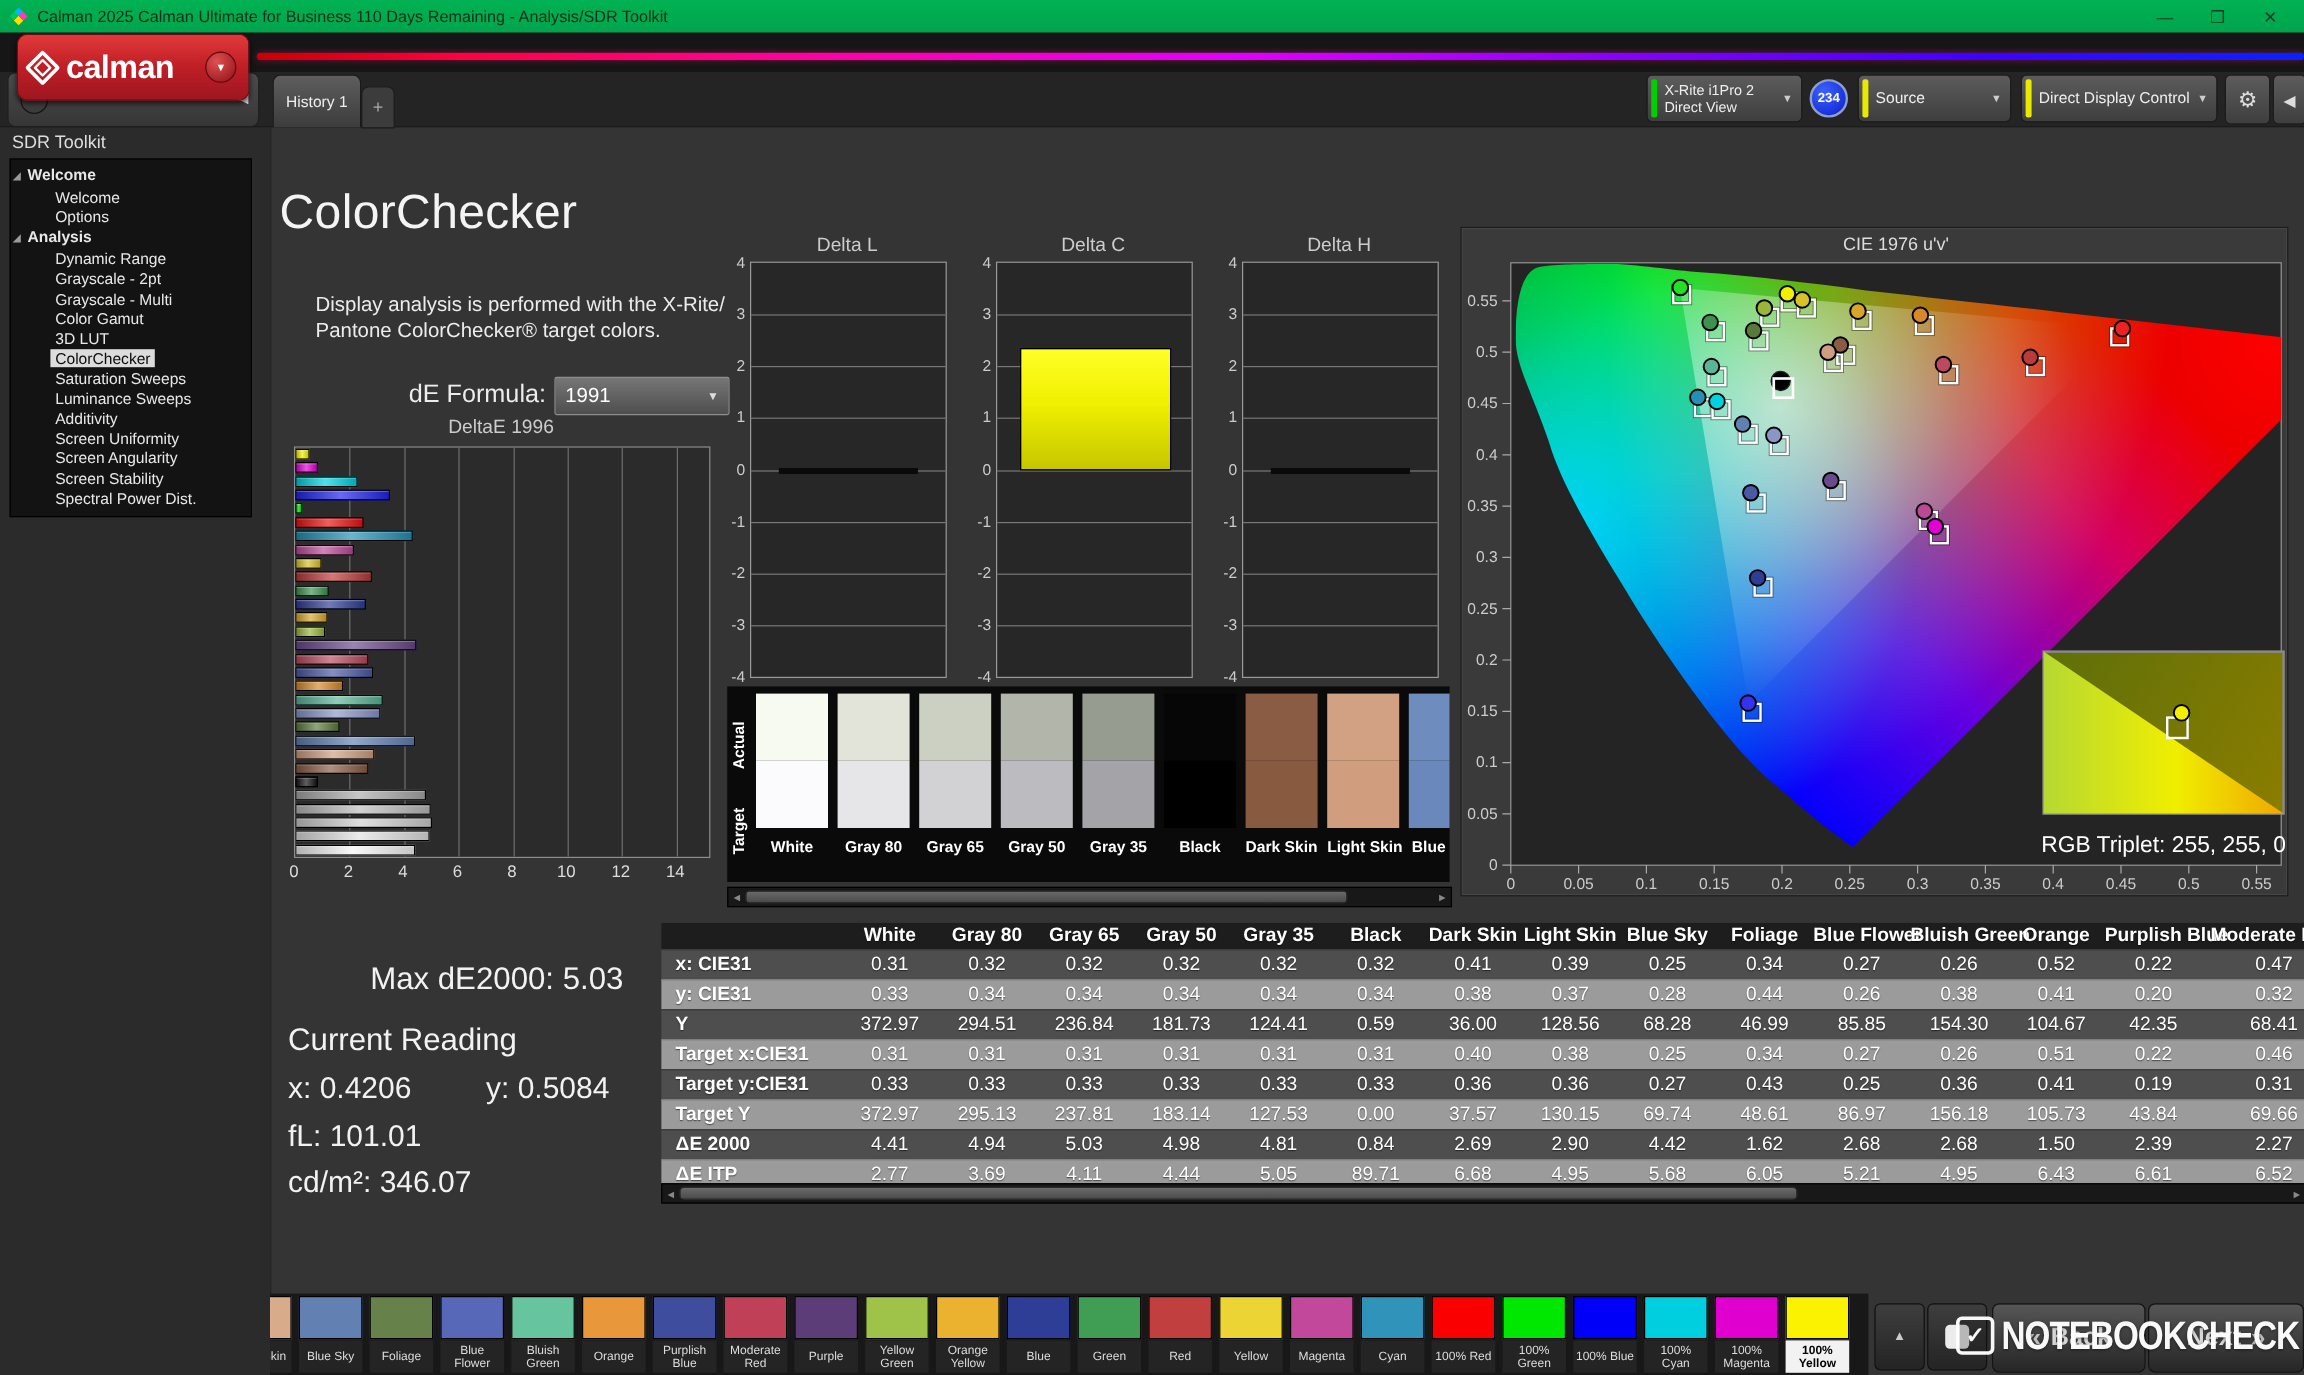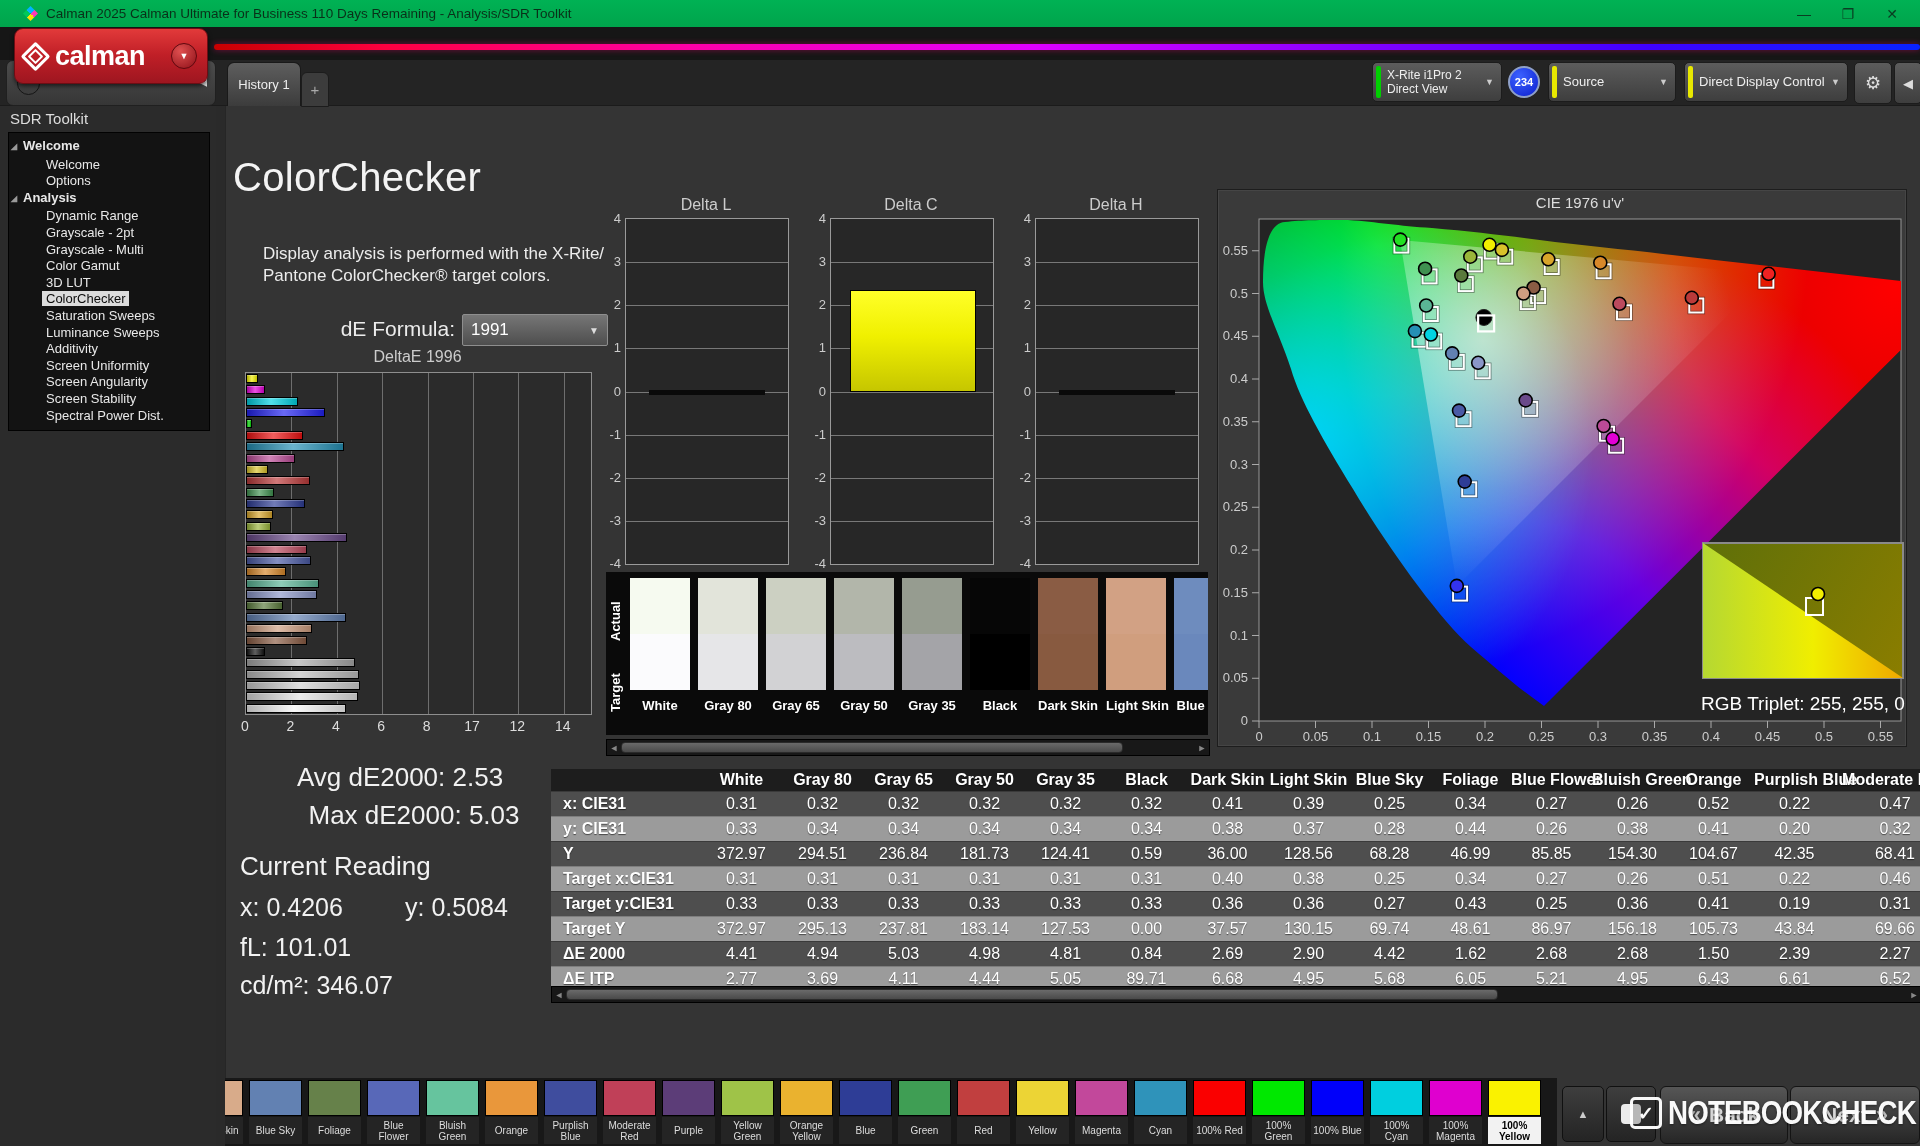--- a/index.html
+++ b/index.html
@@ -1,20 +1,20 @@
 <!DOCTYPE html>
 <html><head>
 <meta charset="utf-8">
 <style>
   html,body{margin:0;padding:0;background:#111;}
   body{font-family:"Liberation Sans",sans-serif;}
   #app{position:relative;width:1920px;height:1146px;overflow:hidden;background:#343434;}
 
   
-  .titlebar{position:absolute;top:0;left:0;right:0;height:27px;background:linear-gradient(180deg,#00b254,#00a44c);display:flex;align-items:center;padding-left:23px;gap:8px;z-index:20;}
+  .titlebar{position:absolute;top:0;left:0;right:0;height:27px;background:linear-gradient(180deg,#00b254,#00a44c);display:flex;align-items:center;padding-left:8px;gap:8px;z-index:20;}
   .app-icon{width:15px;height:15px;clip-path:polygon(50% 0,100% 50%,50% 100%,0 50%);background:conic-gradient(from 45deg,#ff3ab5 0 25%,#ffe100 0 50%,#00c85a 0 75%,#00b4ff 0 100%);}
   .wtitle{font-size:13.5px;color:#093019;}
   .win-controls{position:absolute;right:6px;top:0;height:27px;display:flex;align-items:center;}
   .wc{width:44px;text-align:center;color:#0a3d22;font-size:14px;cursor:default;}
 
   .topstrip{position:absolute;top:27px;left:0;right:0;height:33px;background:#161616;z-index:1;}
   .rainbow{position:absolute;top:44px;left:214px;right:0;height:6px;z-index:2;border-radius:3px;
     background:linear-gradient(90deg,#c80000 0%,#ff0040 10%,#ff00a8 28%,#e000ff 48%,#8000ff 68%,#4000ff 84%,#0822ff 100%);
     box-shadow:0 0 6px rgba(255,0,120,.4);}
   .calman-btn{position:absolute;top:28px;left:14px;width:194px;height:56px;border-radius:9px;z-index:6;
@@ -238,21 +238,21 @@
       <div class="de-bar" title="Gray 65: 5.03" style="top: 307.99px; left: 0px; width: 114.168px; background-color: rgb(208, 208, 208);"></div>
       <div class="de-bar" title="Gray 80: 4.94" style="top: 319.36px; left: 0px; width: 112.125px; background-color: rgb(226, 226, 226);"></div>
       <div class="de-bar" title="White: 4.41" style="top: 330.73px; left: 0px; width: 100.095px; background-color: rgb(246, 246, 246);"></div>
     </div>
   <div id="de-xlabels">
       <div class="abs de-xlab" style="left: 233px;">0</div>
       <div class="abs de-xlab" style="left: 278.395px;">2</div>
       <div class="abs de-xlab" style="left: 323.789px;">4</div>
       <div class="abs de-xlab" style="left: 369.184px;">6</div>
       <div class="abs de-xlab" style="left: 414.579px;">8</div>
-      <div class="abs de-xlab" style="left: 459.974px;">17</div>
+      <div class="abs de-xlab" style="left: 459.974px;">10</div>
       <div class="abs de-xlab" style="left: 505.368px;">12</div>
       <div class="abs de-xlab" style="left: 550.763px;">14</div>
     </div>
 
   <div class="abs mini-title" style="left:625px;">Delta L</div>
   <div class="abs mini-plot" style="left:625px;" id="mini1">
       <div class="hgrid" style="top: 43.125px;"></div>
       <div class="hgrid" style="top: 86.25px;"></div>
       <div class="hgrid" style="top: 129.375px;"></div>
       <div class="hgrid" style="top: 172.5px;"></div>
@@ -306,21 +306,20 @@
       <div class="abs mini-tick" style="left: 1005px; top: 254.125px;">3</div>
       <div class="abs mini-tick" style="left: 1005px; top: 297.25px;">2</div>
       <div class="abs mini-tick" style="left: 1005px; top: 340.375px;">1</div>
       <div class="abs mini-tick" style="left: 1005px; top: 383.5px;">0</div>
       <div class="abs mini-tick" style="left: 1005px; top: 426.625px;">-1</div>
       <div class="abs mini-tick" style="left: 1005px; top: 469.75px;">-2</div>
       <div class="abs mini-tick" style="left: 1005px; top: 512.875px;">-3</div>
       <div class="abs mini-tick" style="left: 1005px; top: 556px;">-4</div>
     </div>
 
-  <div class="abs stat" style="left:250px;top:762px;width:300px;text-align:center;">Avg dE2000: 2.53</div>
   <div class="abs stat" style="left:264px;top:800px;width:300px;text-align:center;">Max dE2000: 5.03</div>
   <div class="abs stat" style="left:240px;top:851px;">Current Reading</div>
   <div class="abs stat" style="left:240px;top:893px;font-size:25px;">x: 0.4206</div>
   <div class="abs stat" style="left:405px;top:893px;font-size:25px;">y: 0.5084</div>
   <div class="abs stat" style="left:240px;top:933px;font-size:25px;">fL: 101.01</div>
   <div class="abs stat" style="left:240px;top:971px;font-size:25px;">cd/m²: 346.07</div>
 
   <div class="abs strip" id="strip">
     <div class="rot" style="top:14px;height:70px;">Actual</div>
     <div class="rot" style="top:86px;height:70px;">Target</div>

